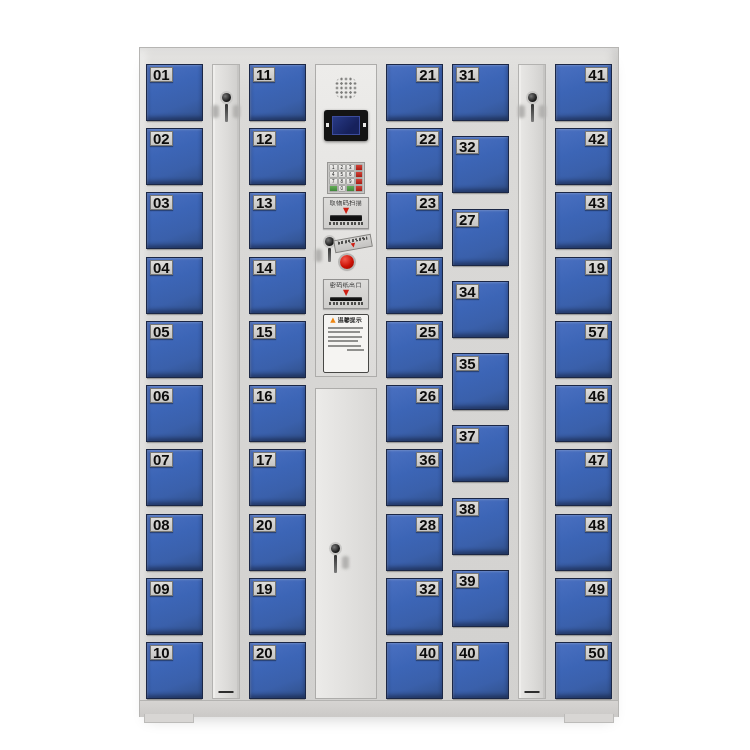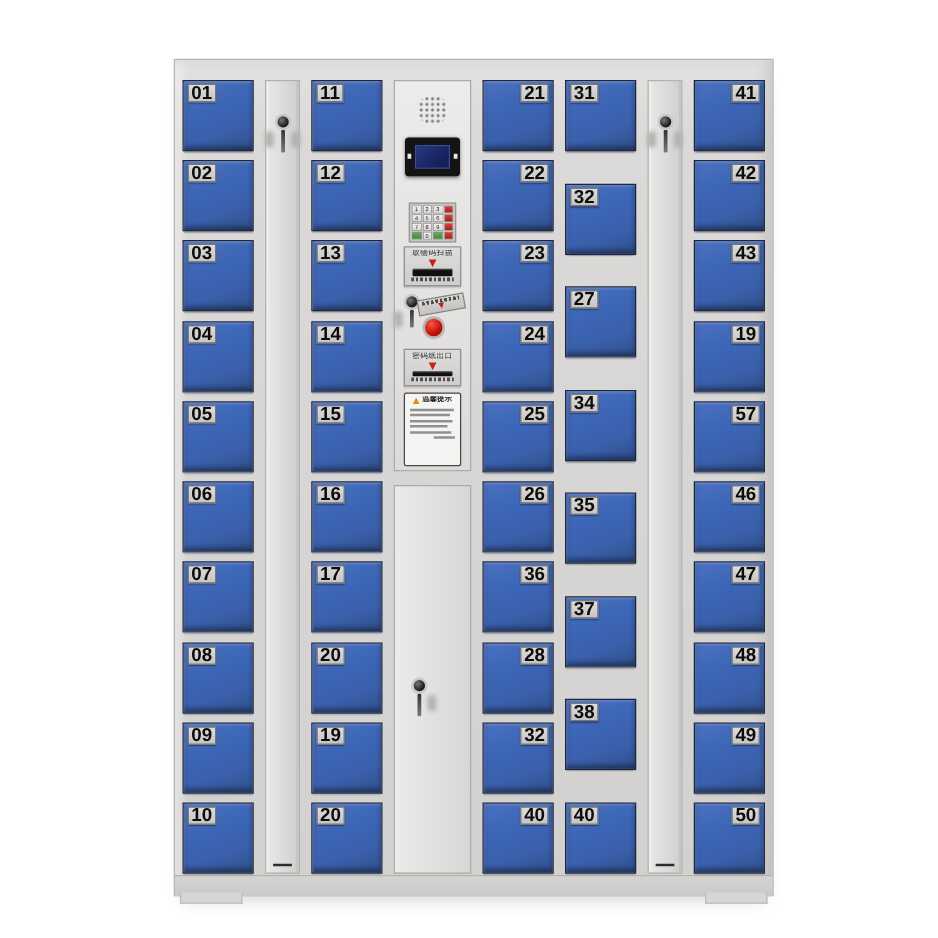--- a/index.html
+++ b/index.html
@@ -369,20 +369,23 @@
         <div class="door side-left">
           <span class="plate">35</span>
         </div>
         <div class="door side-left">
           <span class="plate">37</span>
         </div>
         <div class="door side-left">
           <span class="plate">38</span>
         </div>
         <div class="door side-left">
+          <span class="plate">39</span>
+        </div>
+        <div class="door side-left">
           <span class="plate">40</span>
         </div>
       </div>
 
     <div class="lock-col">
       <div class="keylock">
         <div class="keyhole"></div>
         <div class="keyshaft"></div>
         <div class="keyfob l"></div>
         <div class="keyfob r"></div>

